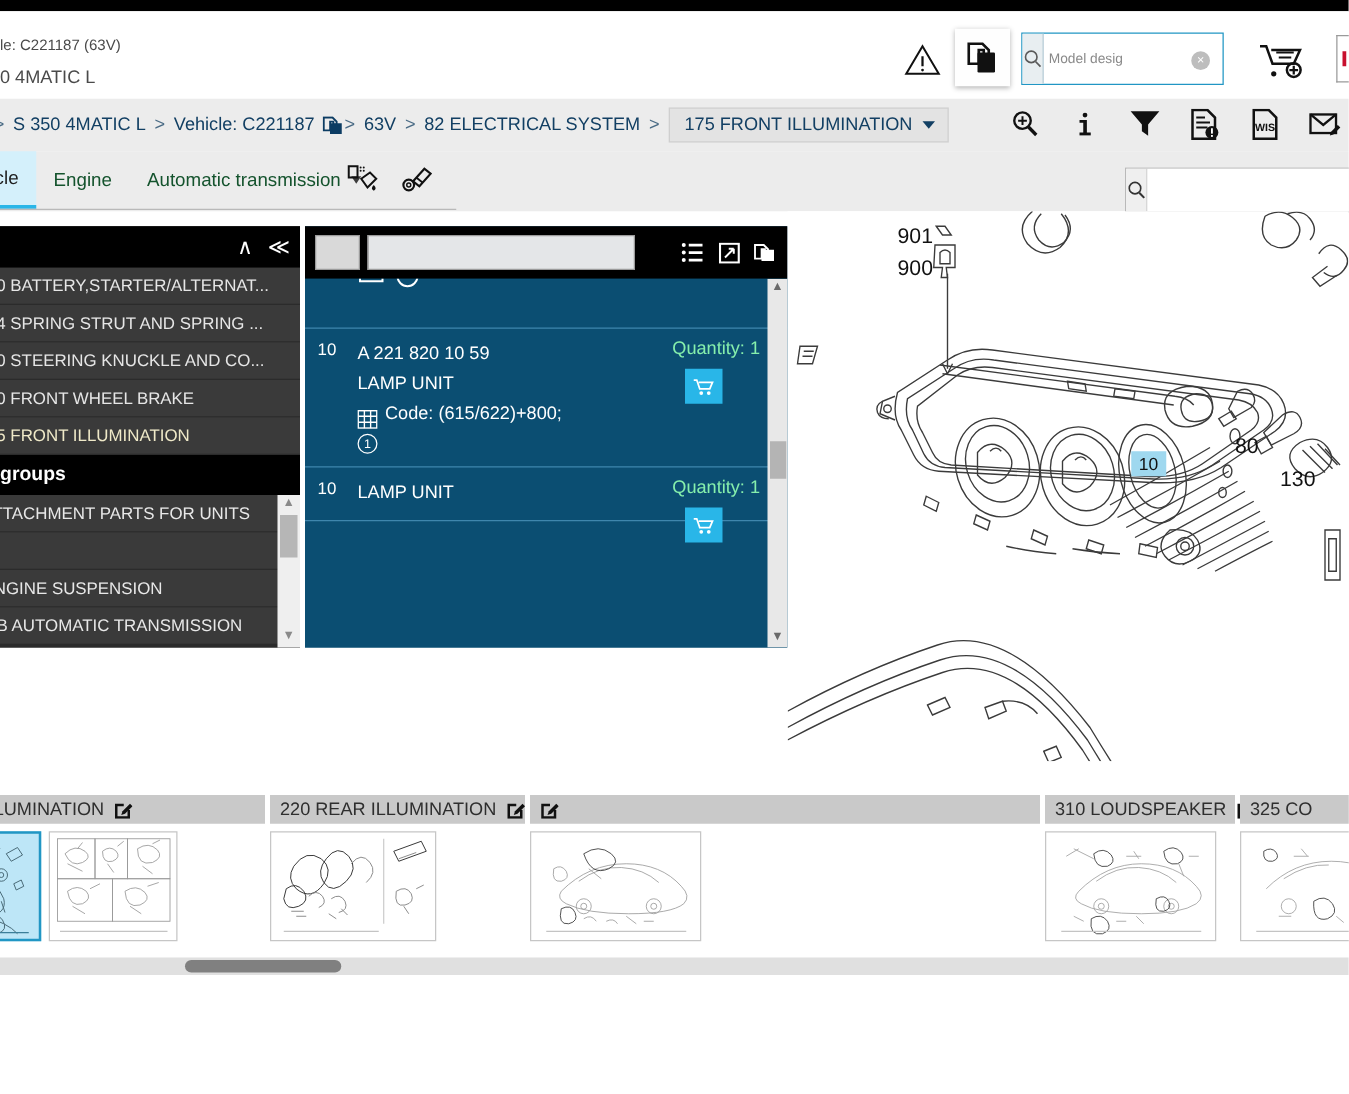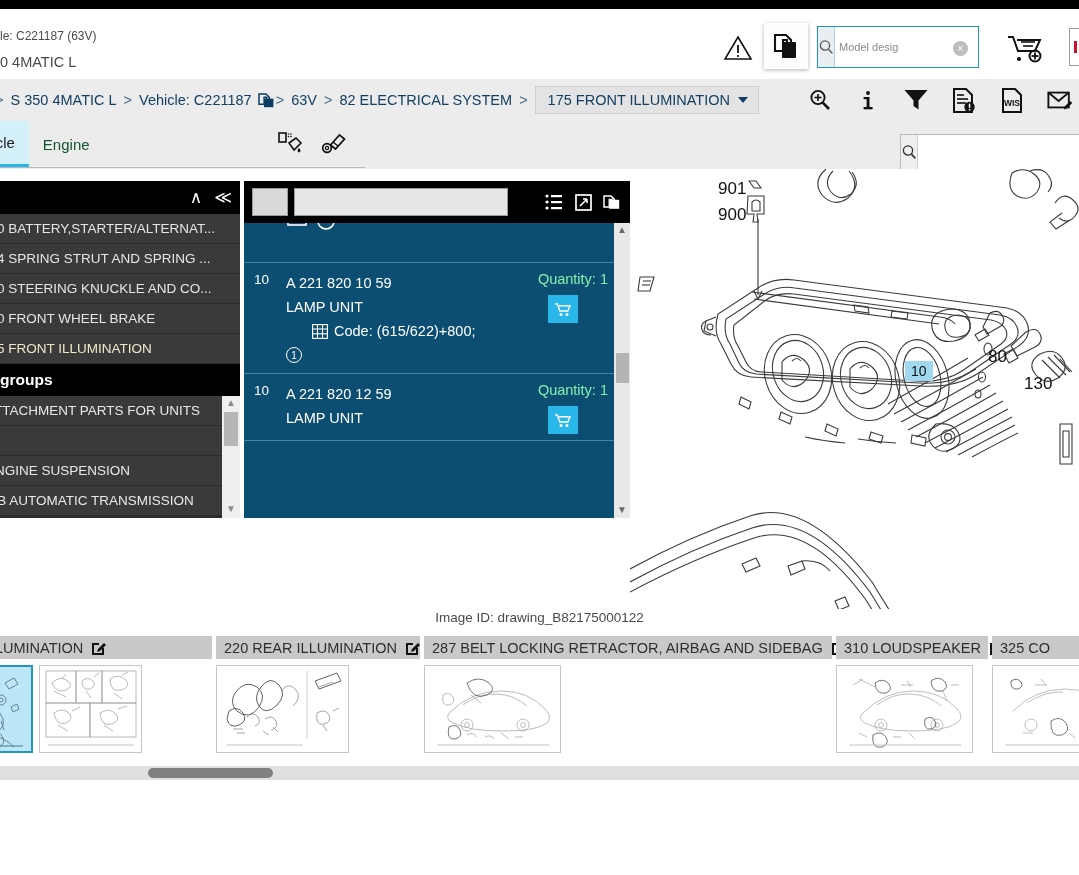--- a/index.html
+++ b/index.html
@@ -55,21 +55,21 @@
   .crumbs { position:absolute; left:-6px; top:0; height:42px; display:flex; align-items:center; white-space:nowrap; }
   .crumbs .c { font-size:14.5px; color:#123f63; padding:0 6px; cursor:pointer; }
   .crumbs .sep { font-size:14.5px; color:#4a6b85; padding:0 1px; }
   .crumb-icon { display:inline-block; width:17px; height:15px; vertical-align:-2px; cursor:pointer; }
   .crumb-active {
     background:#e3e3e3; border:1px solid #cfcfcf; padding:5px 10px 5px 12px; margin-left:6px;
     font-size:14.5px; color:#123f63; cursor:pointer; display:flex; align-items:center; gap:8px;
   }
   .caret { width:0;height:0;border-left:5px solid transparent;border-right:5px solid transparent;border-top:6px solid #123f63; }
   .crumb-tools { position:absolute; right:6px; top:0; height:42px; display:flex; align-items:center; gap:22px; }
-  .crumb-tools .ti { width:26px; height:26px; cursor:pointer; display:flex; align-items:center; justify-content:center; }
+  .crumb-tools .ti { width:26px; height:26px; cursor:pointer; display:flex; justify-content:center; }
 
   
   .tabbar { position:absolute; left:0; top:121px; width:1079px; height:48px; background:#ececec; }
   .tabs { position:absolute; left:-30px; top:0; height:46px; display:flex; align-items:stretch; }
   .tab { display:flex; align-items:center; padding:0 14px; font-size:15px; color:#14532d; cursor:pointer; }
   .tab.sel { background:#d4f0fb; border-bottom:3px solid #29b6e8; color:#1d1d1d; }
   .tab .caret2 { width:0;height:0;border-left:4.5px solid transparent;border-right:4.5px solid transparent;border-top:6px solid #3d3d3d; margin-left:8px; }
   .tabicons { position:absolute; left:276px; top:8px; display:flex; gap:14px; align-items:center; }
   .tabicons span { width:30px;height:30px; cursor:pointer; display:flex; align-items:center; justify-content:center;}
   .tabunderline { position:absolute; left:0px; top:167px; width:365px; height:1px; background:#b9b9b9; }
@@ -132,21 +132,21 @@
     display:flex; flex-direction:column; align-items:center; cursor:pointer; }
   .p-scroll .arr { font-size:10px; color:#6a6a6a; line-height:14px; }
   .p-scroll .thumb { position:absolute; top:130px; width:13px; height:30px; background:#b4b4b4; }
 
   .p-partial { height:40px; position:relative; border-bottom:1px solid #3f86ad; }
   .p-partial .ic { position:absolute; top:-12px; color:#fff; }
   .p-row { position:relative; padding:8px 0 10px 0; border-bottom:1px solid #3f86ad; }
   .p-num { position:absolute; left:10px; top:9px; font-size:13.5px; color:#fff; }
   .p-main { margin-left:42px; padding-right:64px; }
   .p-line { font-size:14.5px; color:#fff; line-height:24px; }
-  .p-code { font-size:14.5px; color:#fff; line-height:24px; display:flex; align-items:center; gap:6px;margin-left:26px; }
+  .p-code { font-size:14.5px; color:#fff; line-height:24px; display:flex; align-items:flex-end; gap:6px; }
   .p-qty { position:absolute; right:22px; top:8px; font-size:14.5px; color:#86efac; }
   .p-cart {
     position:absolute; right:52px; top:32px; width:30px; height:28px; background:#29b6e8;
     display:flex; align-items:center; justify-content:center; cursor:pointer;
   }
   .info-circ { width:16px; height:16px; border:1.4px solid #fff; border-radius:50%; color:#fff;
     font-size:10px; display:flex; align-items:center; justify-content:center; margin-top:4px; }
 
   
   .drawing { position:absolute; left:630px; top:169px; width:449px; height:440px; background:#fff; overflow:hidden; }
@@ -300,20 +300,24 @@
     </div>
   </div>
 
   <div class="tabbar">
     <div class="tabs">
       <div class="tab sel">
         <span>hicle</span>
       </div>
       <div class="tab">
         <span>Engine</span>
+      </div>
+      <div class="tab">
+        <span>Automatic transmission</span>
+        <span class="caret2"></span>
       </div>
     </div>
 
     <div class="tabicons">
       <span>
         <svg width="28" height="26" viewBox="0 0 28 26">
           <rect x="2" y="2" width="7" height="9" fill="none" stroke="#111" stroke-width="1.6"></rect>
           <circle cx="11.5" cy="3" r="0.8" fill="#111"></circle>
             <circle cx="14" cy="3" r="0.8" fill="#111"></circle>
           <circle cx="11.5" cy="5.5" r="0.8" fill="#111"></circle>
@@ -463,21 +467,20 @@
             <path d="M1 2 h2.4 l2.4 7 h8 l2.2 -5.2 h-11" fill="none" stroke="#fff" stroke-width="1.4"></path>
             <circle cx="7" cy="12.4" r="1.5" fill="#fff"></circle>
               <circle cx="13" cy="12.4" r="1.5" fill="#fff"></circle>
           </svg>
         </div>
       </div>
 
       <div class="p-row">
         <div class="p-num">10</div>
         <div class="p-main">
-          <div class="p-line">A 221 820 12 59</div>
           <div class="p-line">LAMP UNIT</div>
         </div>
         <div class="p-qty">Quantity: 1</div>
         <div class="p-cart">
           <svg width="18" height="15" viewBox="0 0 18 15">
             <path d="M1 2 h2.4 l2.4 7 h8 l2.2 -5.2 h-11" fill="none" stroke="#fff" stroke-width="1.4"></path>
             <circle cx="7" cy="12.4" r="1.5" fill="#fff"></circle>
               <circle cx="13" cy="12.4" r="1.5" fill="#fff"></circle>
           </svg>
         </div>
@@ -588,21 +591,20 @@
       </g>
     </svg>
 
     <div class="hl-box" style="left:275px; top:192px;">10</div>
     <div style="position:absolute;left:88px;top:10px;font-size:17px;color:#111;">901</div>
     <div style="position:absolute;left:88px;top:36px;font-size:17px;color:#111;">900</div>
     <div style="position:absolute;left:358px;top:178px;font-size:17px;color:#111;">80</div>
     <div style="position:absolute;left:394px;top:205px;font-size:17px;color:#111;">130</div>
   </div>
 
-  <div class="imgid">Image ID: drawing_B82175000122</div>
 
   <div class="strip">
     <div class="strip-row">
 
       <div class="st-group" style="width:282px;">
         <div class="st-title">
           <span>RONT ILLUMINATION</span>
           <span class="edit">
             <svg width="15" height="15" viewBox="0 0 15 15">
               <path d="M1 3 h7 v2 h-5 v8 h8 v-5 h2 v7 h-12z" fill="#111"></path>
@@ -689,21 +691,20 @@
                 <path d="M104 58 l4 6 M114 44 l6 -3"></path>
               </g>
               <line x1="8" y1="78" x2="84" y2="78" stroke="#c4c4c4" stroke-width="1"></line>
             </svg>
           </div>
         </div>
       </div>
 
       <div class="st-group" style="width:408px;">
         <div class="st-title">
-          <span>287 BELT LOCKING RETRACTOR, AIRBAG AND SIDEBAG</span>
           <span class="edit">
             <svg width="15" height="15" viewBox="0 0 15 15">
               <path d="M1 3 h7 v2 h-5 v8 h8 v-5 h2 v7 h-12z" fill="#111"></path>
               <path d="M7 9 l6 -6 l2 2 l-6 6 l-3 1z" fill="#111"></path>
             </svg>
           </span>
         </div>
         <div class="st-thumbs">
           <div class="st-th" style="width:137px;">
             <svg width="132" height="84" viewBox="0 0 132 84">

